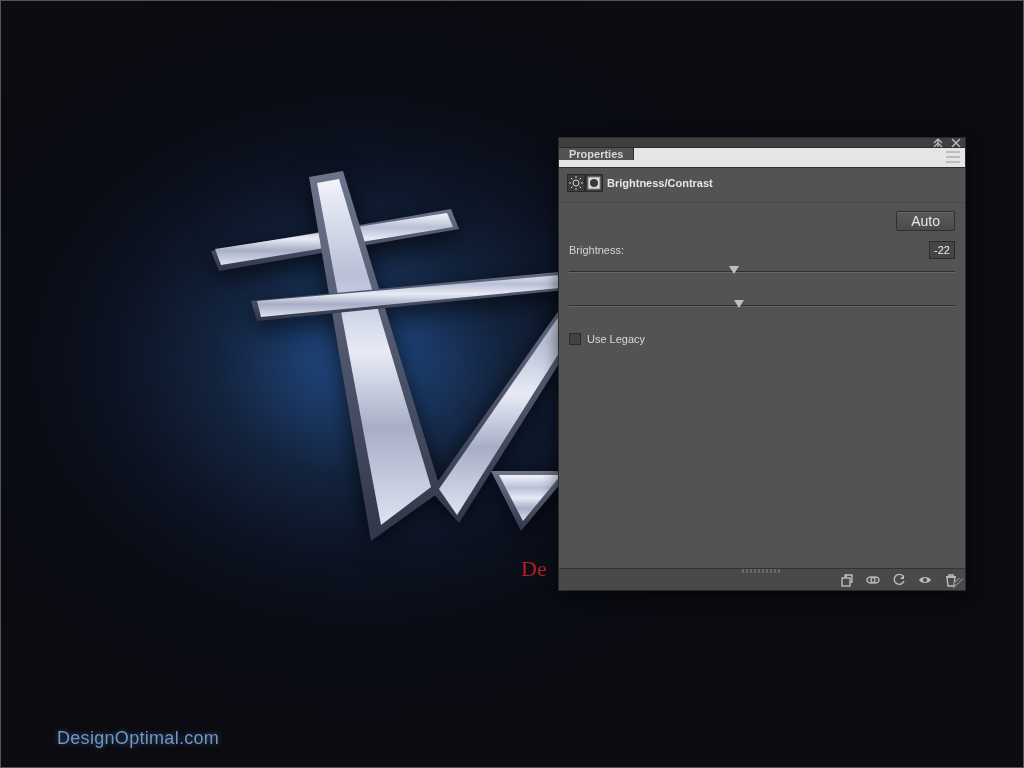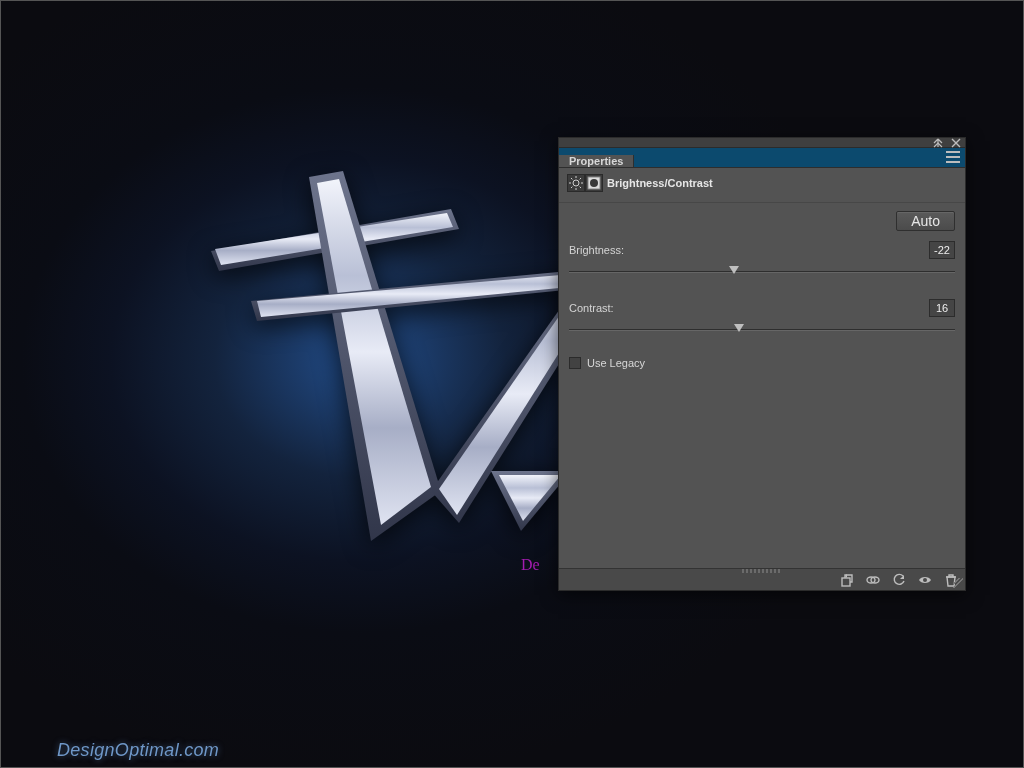--- a/index.html
+++ b/index.html
@@ -17,33 +17,32 @@
   }
   .logo {
     position: absolute;
     left: 190px; top: 170px;
     width: 440px; height: 400px;
     filter: drop-shadow(0 6px 12px rgba(0,0,0,0.7));
   }
   .logo-text {
     position: absolute;
     left: 520px; top: 555px;
-    color: #a21caf;
+    color: #b91c1c;
     font-family: Georgia, "Times New Roman", serif;
-    font-size: 16px;
+    font-size: 22px;
   }
   .watermark {
     position: absolute;
-    left: 56px; bottom: 6px;
+    left: 56px; bottom: 18px;
     color: #6f97c8;
     font-family: Verdana, Geneva, sans-serif;
     font-size: 18px;
     letter-spacing: .3px;
     text-shadow: 0 0 6px rgba(120,170,230,.5), 0 0 1px #000;
-    font-style: italic;
   }
 
   
   .panel {
     position: absolute;
     left: 557px; top: 136px;
     width: 408px; height: 454px;
     background: #535353;
     border: 1px solid #2b2b2b;
     box-shadow: 0 4px 16px rgba(0,0,0,.6);
@@ -60,22 +59,22 @@
     align-items: center;
     padding: 0 4px;
     gap: 8px;
   }
   .tiny-icon { width: 10px; height: 10px; display:inline-flex; align-items:center; justify-content:center; color:#c0c0c0; cursor:pointer; }
   .tiny-icon svg { width: 10px; height: 10px; }
 
   .panel-tabs {
     height: 20px;
     display: flex;
-    align-items: flex-end;
-    background: #0c4a6e;
+    align-items: flex-start;
+    background: #e5e5e5;
     border-bottom: 1px solid #2e2e2e;
     position: relative;
   }
   .panel-tab {
     padding: 0 10px;
     display: flex; align-items: center;
     color: #d7d7d7;
     font-weight: 600;
     background: #535353;
     border-right: 1px solid #2e2e2e;
@@ -299,24 +298,20 @@
         <span class="control-label">Brightness:</span>
         <span class="value-box">-22</span>
       </div>
       <div class="slider">
         <div class="slider-track"></div>
         <div class="slider-thumb" id="thumb-brightness" style="left: 164.693px;"></div>
       </div>
     </div>
 
     <div class="control">
-      <div class="control-row">
-        <span class="control-label">Contrast:</span>
-        <span class="value-box">16</span>
-      </div>
       <div class="slider">
         <div class="slider-track"></div>
         <div class="slider-thumb" id="thumb-contrast" style="left: 169.84px;"></div>
       </div>
     </div>
 
     <div class="checkbox-row">
       <span class="checkbox"></span>
       <span>Use Legacy</span>
     </div>

